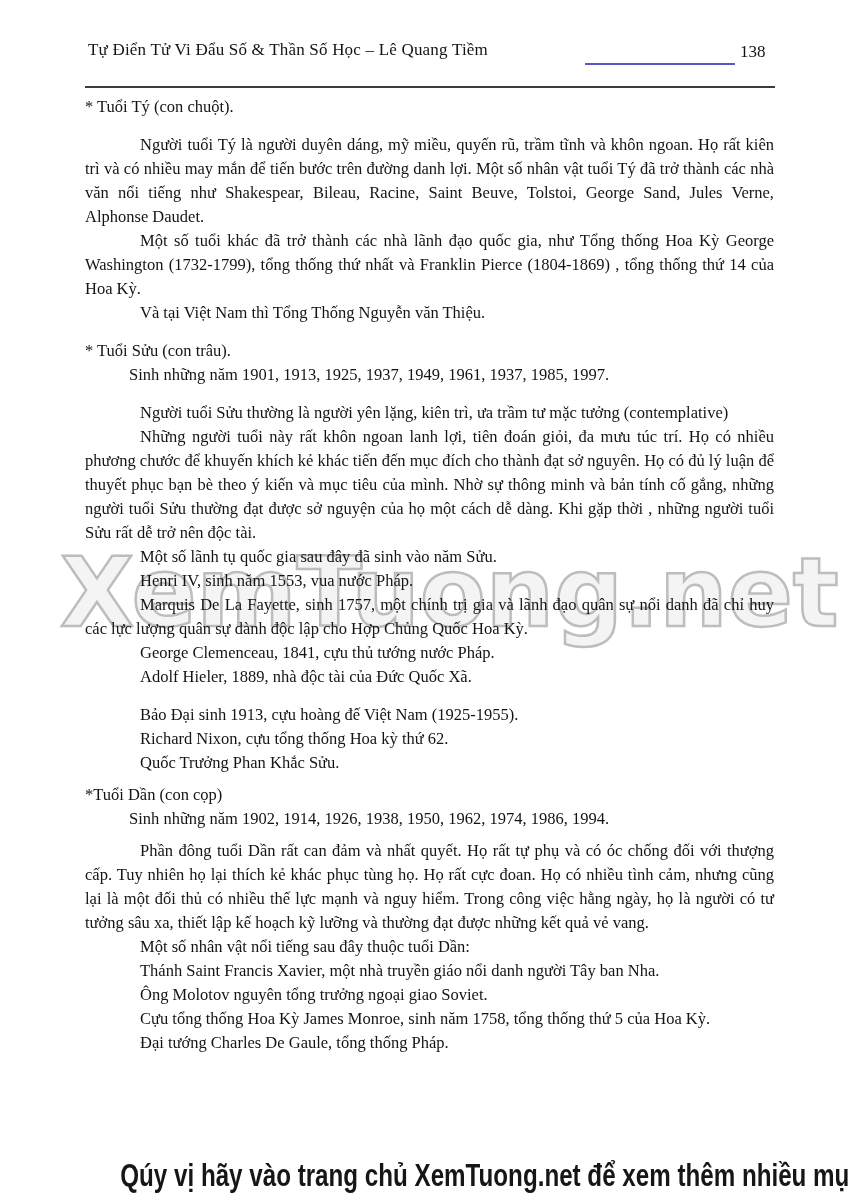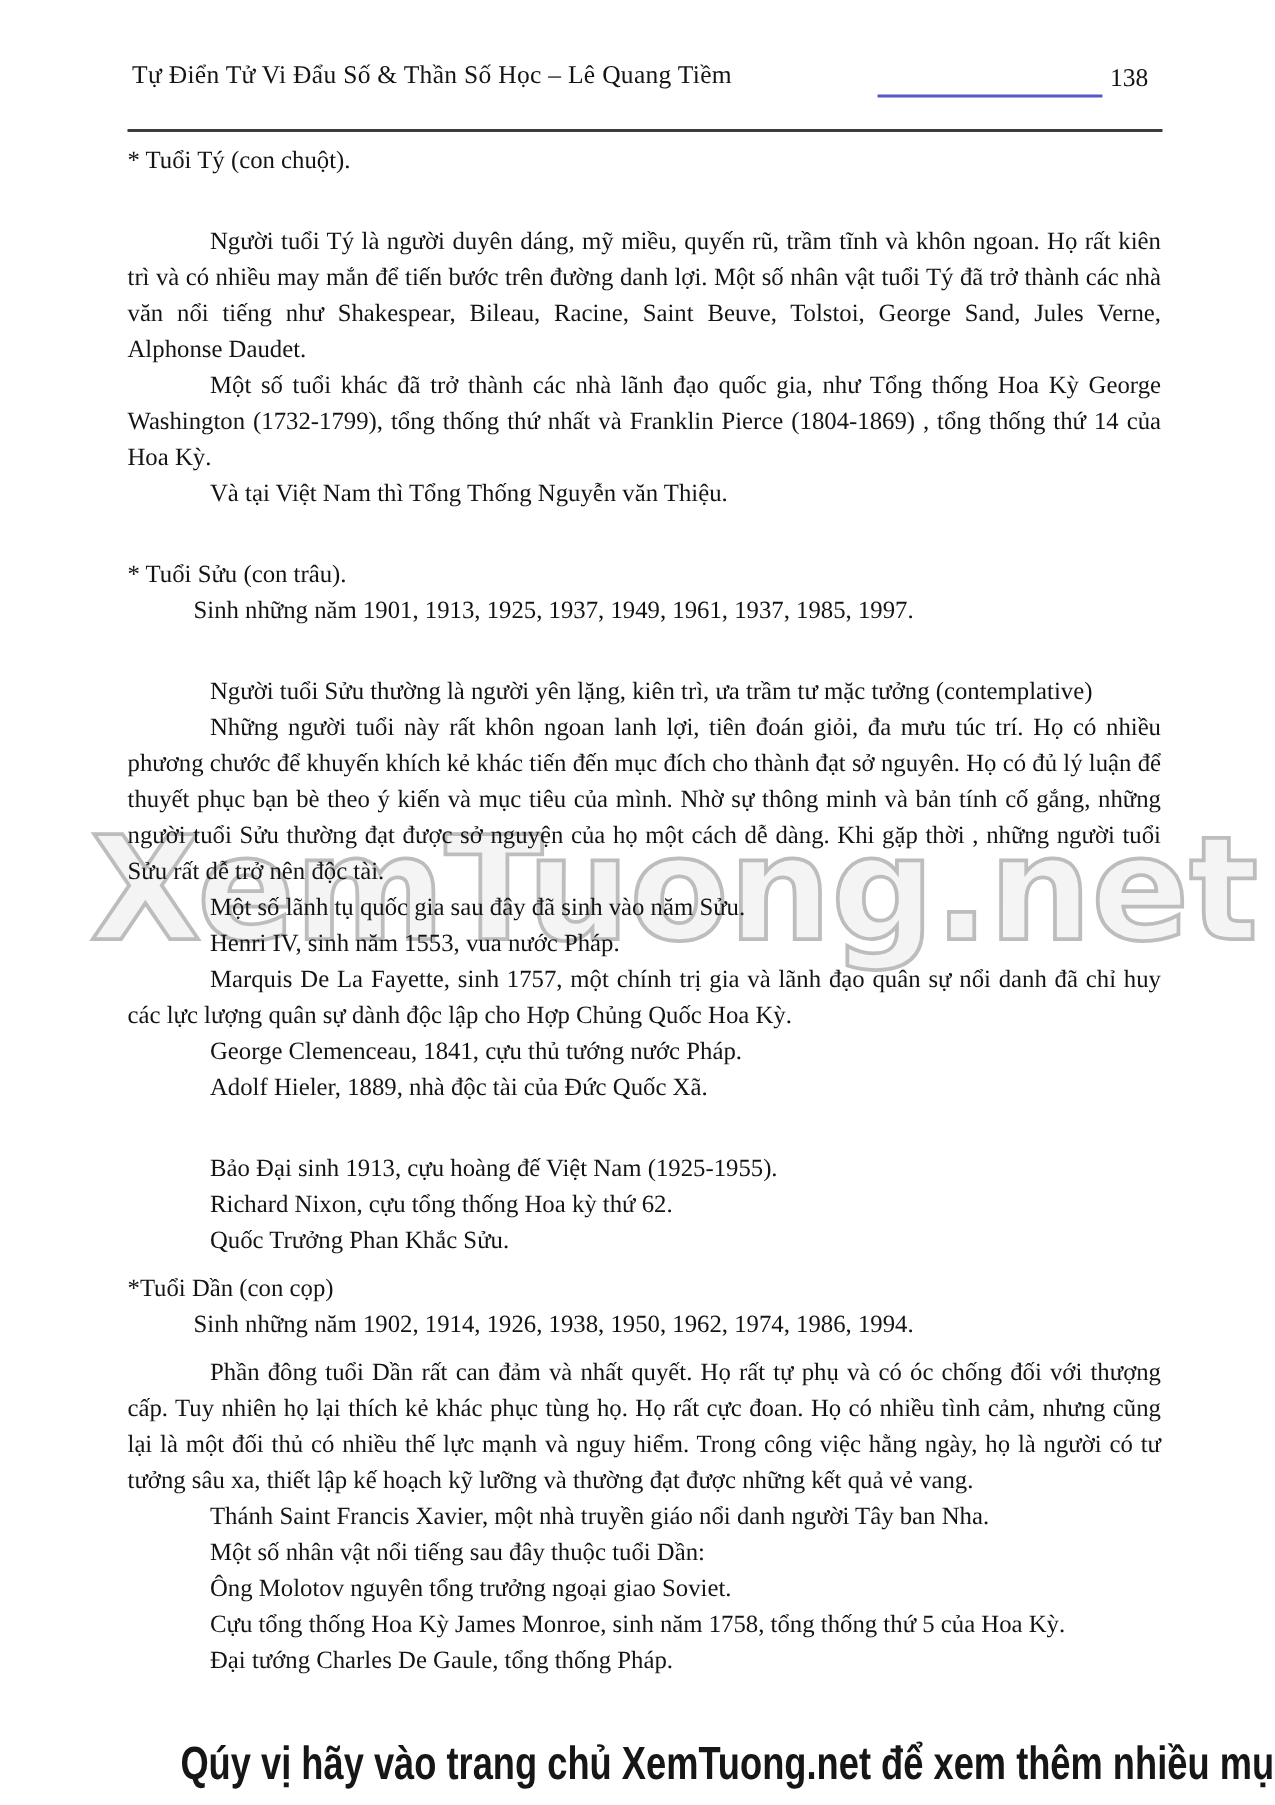--- a/index.html
+++ b/index.html
@@ -46,21 +46,21 @@
   .content {
     position: absolute; left: 85px; top: 95px;
     width: 689px; z-index: 1;
     font-size: 16.5px; line-height: 24px;
   }
   .content p.blk { margin: 0; }
   .content p.para { text-align: justify; text-indent: 55px; }
   .content p.item { text-indent: 55px; }
   .content p.heading { text-indent: 0; }
   .content p.line { text-indent: 0; margin-left: 44px; }
-  .content p.gap { margin-top: 30px; }
+  .content p.gap { margin-top: 14px; }
   .content p.gap-lg { margin-top: 8px; }
   
   .footer {
     position: absolute; left: 0; right: 0; top: 1156px;
     text-align: center; z-index: 1;
   }
   .footer-text {
     display: inline-block;
     font-family: "Liberation Sans", "DejaVu Sans", sans-serif;
     font-weight: bold;
@@ -96,22 +96,22 @@
     <p class="blk item">Henri IV, sinh năm 1553, vua nước Pháp.</p>
     <p class="blk para">Marquis De La Fayette, sinh 1757, một chính trị gia và lãnh đạo quân sự nổi danh đã chỉ huy các lực lượng quân sự dành độc lập cho Hợp Chủng Quốc Hoa Kỳ.</p>
     <p class="blk item">George Clemenceau, 1841, cựu thủ tướng nước Pháp.</p>
     <p class="blk item">Adolf Hieler, 1889, nhà độc tài của Đức Quốc Xã.</p>
     <p class="blk item gap">Bảo Đại sinh 1913, cựu hoàng đế Việt Nam (1925-1955).</p>
     <p class="blk item">Richard Nixon, cựu tổng thống Hoa kỳ thứ 62.</p>
     <p class="blk item">Quốc Trưởng Phan Khắc Sửu.</p>
     <p class="blk heading gap-lg">*Tuổi Dần (con cọp)</p>
     <p class="blk line">Sinh những năm 1902, 1914, 1926, 1938, 1950, 1962, 1974, 1986, 1994.</p>
     <p class="blk para gap-lg">Phần đông tuổi Dần rất can đảm và nhất quyết. Họ rất tự phụ và có óc chống đối với thượng cấp. Tuy nhiên họ lại thích kẻ khác phục tùng họ. Họ rất cực đoan. Họ có nhiều tình cảm, nhưng cũng lại là một đối thủ có nhiều thế lực mạnh và nguy hiểm. Trong công việc hằng ngày, họ là người có tư tưởng sâu xa, thiết lập kế hoạch kỹ lưỡng và thường đạt được những kết quả vẻ vang.</p>
+    <p class="blk item">Một số nhân vật nổi tiếng sau đây thuộc tuổi Dần:</p>
     <p class="blk item">Thánh Saint Francis Xavier, một nhà truyền giáo nổi danh người Tây ban Nha.</p>
-    <p class="blk item">Một số nhân vật nổi tiếng sau đây thuộc tuổi Dần:</p>
     <p class="blk item">Ông Molotov nguyên tổng trưởng ngoại giao Soviet.</p>
     <p class="blk item">Cựu tổng thống Hoa Kỳ James Monroe, sinh năm 1758, tổng thống thứ 5 của Hoa Kỳ.</p>
     <p class="blk item">Đại tướng Charles De Gaule, tổng thống Pháp.</p>
   </div>
 
 <div class="footer">
   <span class="footer-text">Qúy vị hãy vào trang chủ XemTuong.net để xem thêm nhiều mục hay khác</span>
 </div>
 
 </body></html>

